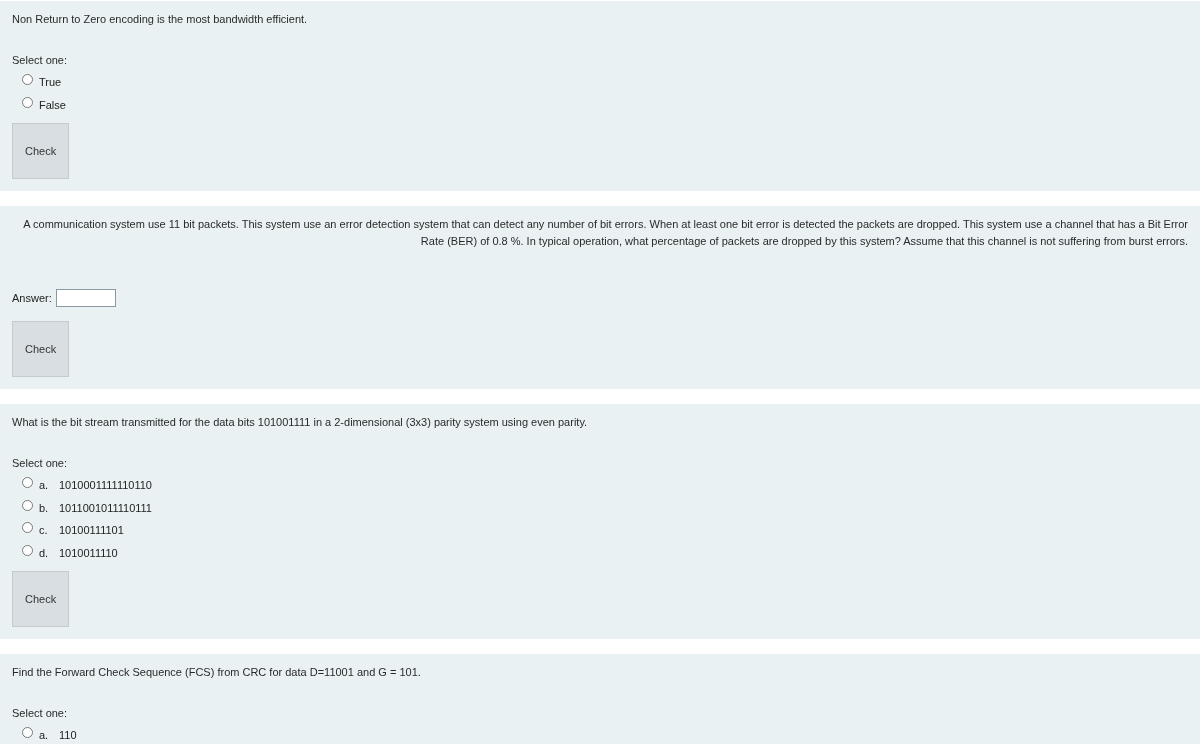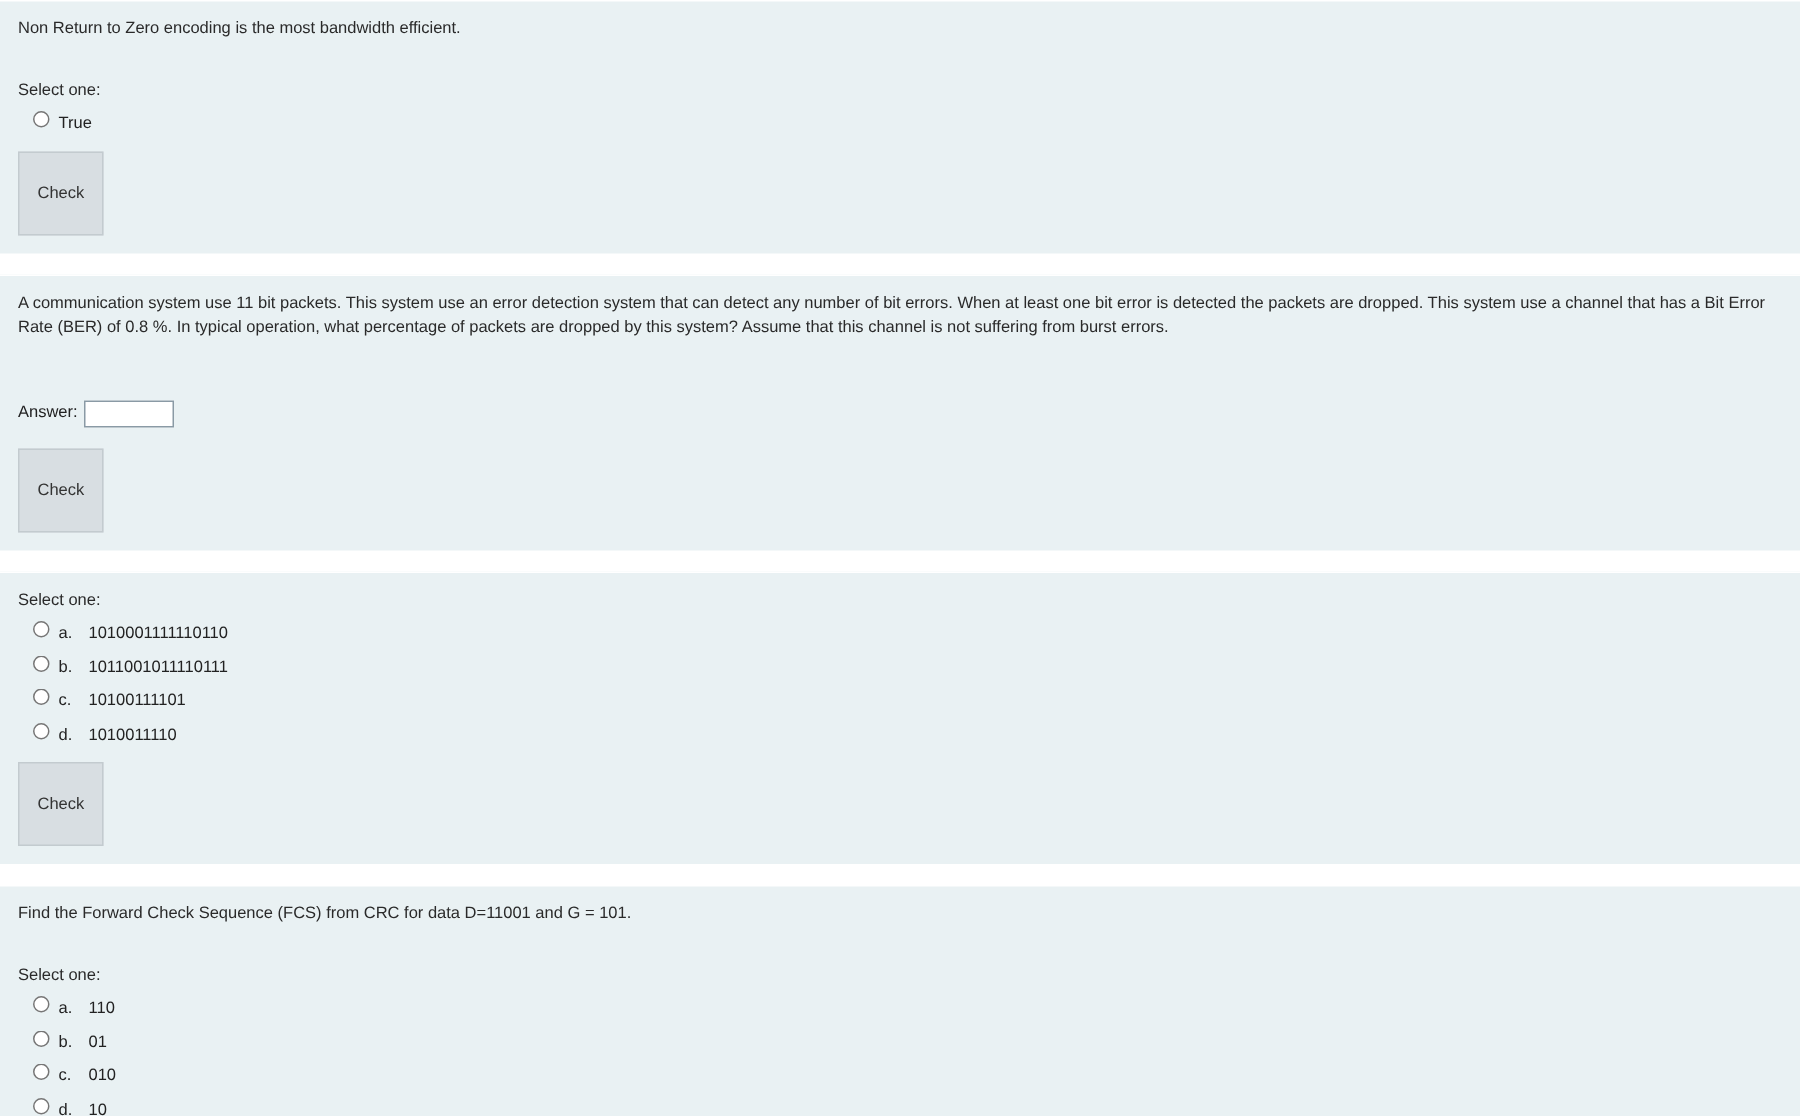--- a/index.html
+++ b/index.html
@@ -13,21 +13,21 @@
   .question-block {
     background: #e9f1f3;
     padding: 10px 12px 12px 12px;
     margin-bottom: 14px;
     border-top: 1px solid #fff;
   }
   .question-text {
     margin-bottom: 24px;
     color: #2a2a2a;
   }
-  .q2-spacing .question-text { margin-bottom: 40px; }
+  .q2-spacing .question-text { margin-bottom: 40px; text-align: right; }
   .select-one-label {
     margin-bottom: 6px;
     color: #2a2a2a;
   }
   .options { margin-left: 10px; margin-bottom: 10px; }
   .option-row {
     display: flex;
     align-items: flex-start;
     gap: 6px;
     margin-bottom: 6px;
@@ -66,34 +66,39 @@
 <body>
 
 <div class="question-block">
   <div class="question-text">Non Return to Zero encoding is the most bandwidth efficient.</div>
   <div class="select-one-label">Select one:</div>
   <div class="options">
     <div class="option-row">
       <input type="radio" name="q1" style="">
       <span>True</span>
     </div>
+    <div class="option-row">
+      <input type="radio" name="q1" style="">
+      <span>False</span>
+    </div>
   </div>
   <button class="check-btn">Check</button>
 </div>
 
 <div class="question-block q2-spacing">
   <div class="question-text">A communication system use 11 bit packets. This system use an error detection system that can detect any number of bit errors. When at least one bit error is detected the packets are dropped. This system use a channel that has a Bit Error Rate (BER) of 0.8 %. In typical operation, what percentage of packets are dropped by this system?  Assume that this channel is not suffering from burst errors.</div>
   <div class="answer-row">
     <span>Answer:</span>
     <input type="text" class="answer-input" style="">
   </div>
   <button class="check-btn">Check</button>
 </div>
 
 <div class="question-block">
+  <div class="question-text">What is the bit stream transmitted for the data bits 101001111 in a 2-dimensional (3x3) parity system using even parity.</div>
   <div class="select-one-label">Select one:</div>
   <div class="options">
     <div class="option-row">
       <input type="radio" name="q3" style="">
       <span class="option-letter">a.</span>
       <span>1010001111110110</span>
     </div>
     <div class="option-row">
       <input type="radio" name="q3" style="">
       <span class="option-letter">b.</span>

